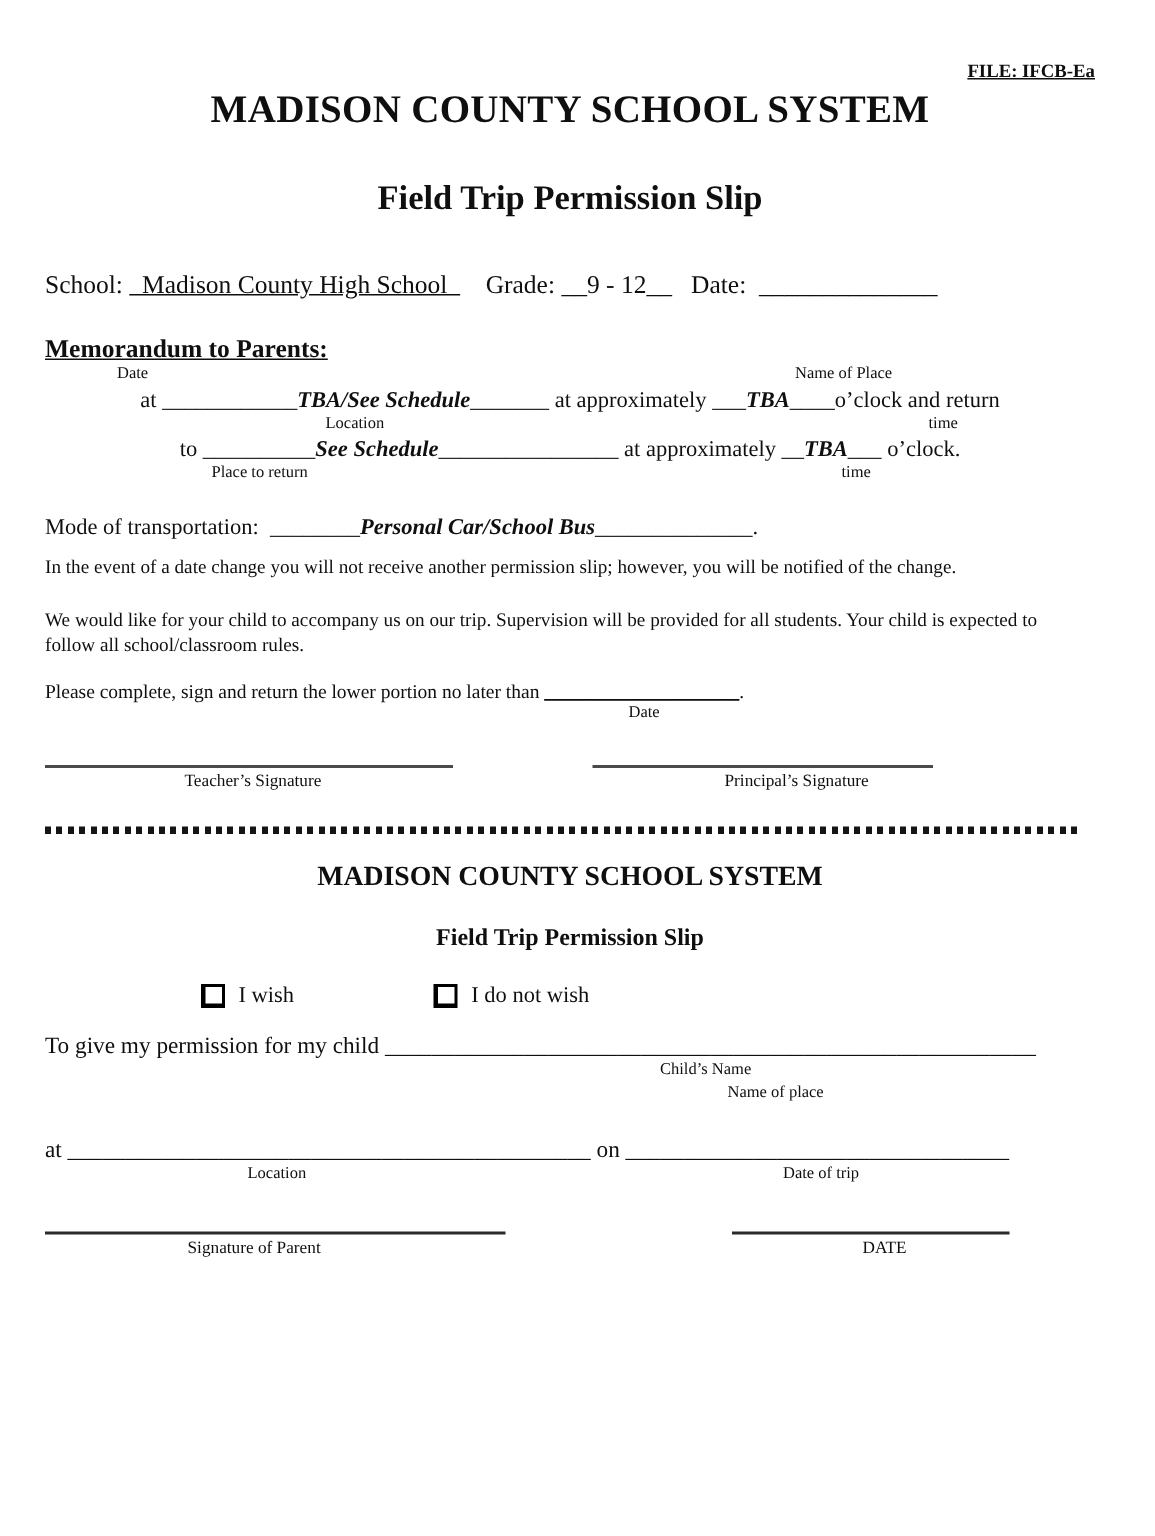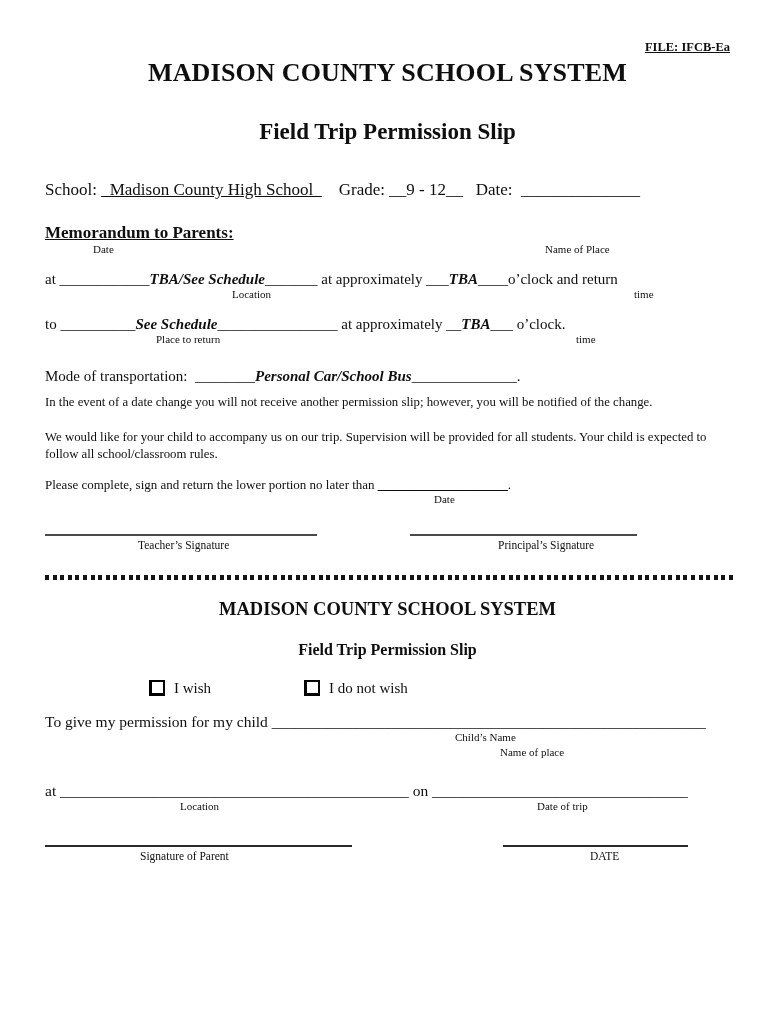--- a/index.html
+++ b/index.html
@@ -3,21 +3,21 @@
 <meta charset="utf-8">
 <style>
   html,body{margin:0;padding:0;background:#888;}
   .page{
     position:relative;
     width:770px;height:1024px;
     background:#ffffff;
     color:#0f0f0f;
     font-family:"Liberation Serif","DejaVu Serif",serif;
     box-sizing:border-box;
-    padding:40px 40px 0 45px;
+    padding:40px 40px 0 30px;
     overflow:hidden;
   }
   .file-ref{
     text-align:right;
     font-size:12.5px;
     font-weight:bold;
     text-decoration:underline;
     height:16px;
   }
   .title1{
@@ -62,21 +62,21 @@
     margin-top:21px;margin-left:104px;
     font-size:15px;display:flex;align-items:center;
   }
   .checkbox{
     display:inline-block;width:11px;height:11px;
     border:2px solid #000;border-left-width:3px;border-bottom-width:3px;
     margin-right:9px;flex:0 0 auto;
   }
   .choice{display:flex;align-items:center;}
   .choice+.choice{margin-left:93px;}
-  .mt16{margin-top:16px;} .mt13{margin-top:13px;} .mt20{margin-top:20px;}
+  .mt16{margin-top:16px;} .mt13{margin-top:1px;text-align:center;} .mt20{margin-top:20px;}
   .mt17{margin-top:17px;} .mt9{margin-top:9px;} .mt12{margin-top:12px;}
   .mt22{margin-top:22px;} .mt21{margin-top:21px;} .mt30{margin-top:30px;}
   .botsig .sig-line{border-top:2px solid #2a2a2a;}
 </style>
 </head>
 <body>
 
 <div class="page">
 
   <div class="file-ref">FILE:  IFCB-Ea</div>

